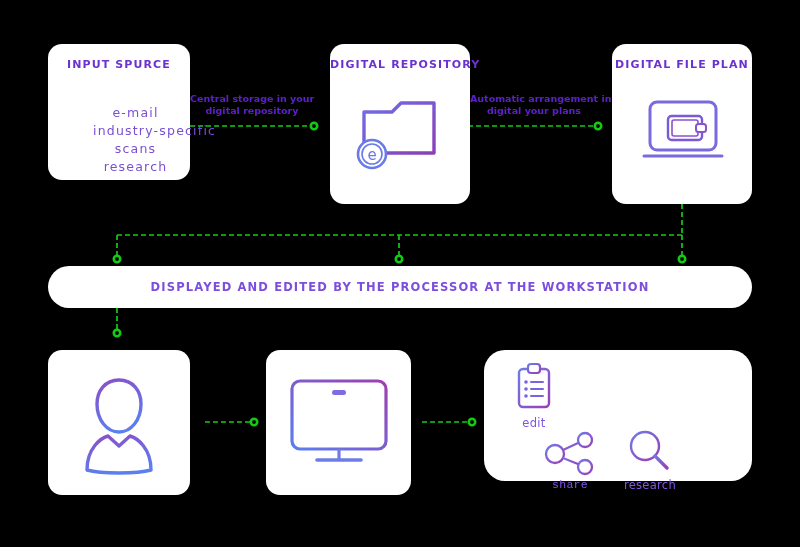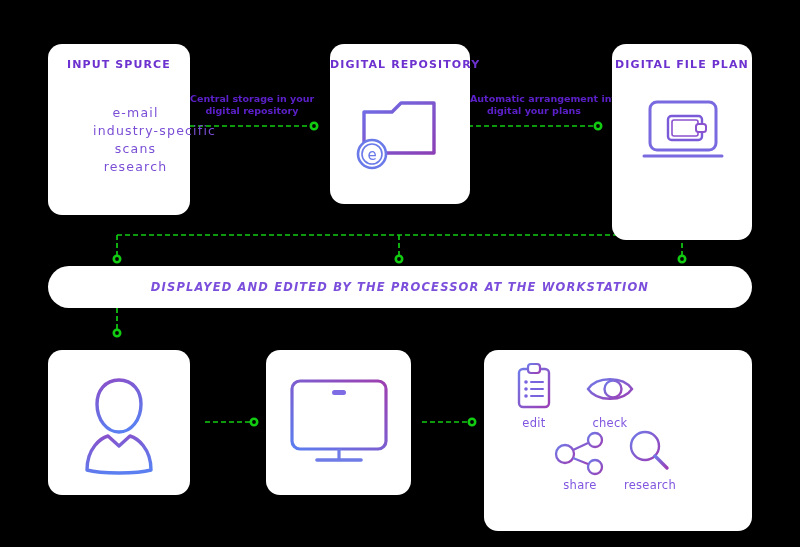--- a/index.html
+++ b/index.html
@@ -47,21 +47,20 @@
     background:#ffffff;
     border-radius:22px;
     display:flex;align-items:center;justify-content:center;
   }
   .banner-text{
     color:#7b4fdb;
     font-size:11.5px;
     font-weight:bold;
     letter-spacing:1.15px;
     white-space:nowrap;
-    font-style:italic;
   }
 
   
   .conn-label{
     position:absolute;
     text-align:center;
     color:#5b20c9;
     font-size:9.5px;
     font-weight:bold;
     line-height:12px;
@@ -134,21 +133,21 @@
       <circle cx="598" cy="126" r="3.2"></circle>
       <circle cx="117" cy="259" r="3.2"></circle>
       <circle cx="399" cy="259" r="3.2"></circle>
       <circle cx="682" cy="259" r="3.2"></circle>
       <circle cx="117" cy="333" r="3.2"></circle>
       <circle cx="254" cy="422" r="3.2"></circle>
       <circle cx="472" cy="422" r="3.2"></circle>
     </g>
   </svg>
 
-  <div class="card" style="left:48px;top:44px;width:142px;height:171px;">
+  <div class="card" style="left:48px;top:44px;width:142px;height:136px;">
     <div class="card-title" style="top:14px;">INPUT SPURCE</div>
     <div class="src-list" style="top:60px;">
       <div>e-mail</div>
       <div>industry-specific</div>
       <div>scans</div>
       <div>research</div>
     </div>
   </div>
 
   <div class="conn-label" style="left:190px;top:93px;width:124px;">
@@ -166,21 +165,21 @@
         <text x="20" y="68" text-anchor="middle" font-family="DejaVu Sans, sans-serif" font-size="15" fill="#6a7ae8">e</text>
       </svg>
     </div>
   </div>
 
   <div class="conn-label" style="left:470px;top:93px;width:128px;">
     <div>Automatic arrangement into</div>
     <div>digital your plans</div>
   </div>
 
-  <div class="card" style="left:612px;top:44px;width:140px;height:196px;">
+  <div class="card" style="left:612px;top:44px;width:140px;height:160px;">
     <div class="card-title" style="top:14px;">DIGITAL FILE PLAN</div>
     <div style="position:absolute;left:22px;top:52px;">
       <svg width="98" height="76" viewBox="0 0 98 76" fill="none">
         <rect x="16" y="6" width="66" height="48" rx="7" stroke="#7a6ae0" stroke-width="3"></rect>
         <rect x="34" y="20" width="34" height="24" rx="3.5" stroke="#7a5ad8" stroke-width="2.4"></rect>
         <rect x="38" y="24" width="26" height="16" rx="2" stroke="#8b52d0" stroke-width="1.6"></rect>
         <rect x="62" y="28" width="10" height="8" rx="2.5" fill="#ffffff" stroke="#8b52d0" stroke-width="2"></rect>
         <line x1="10" y1="60" x2="88" y2="60" stroke="#7a6ae0" stroke-width="3" stroke-linecap="round"></line>
       </svg>
     </div>
@@ -204,46 +203,39 @@
       <svg width="104" height="92" viewBox="0 0 104 92" fill="none">
         <rect x="5" y="4" width="94" height="68" rx="8" stroke="url(#gradMon)" stroke-width="3.2"></rect>
         <line x1="5" y1="54" x2="99" y2="54" stroke="url(#gradMon)" stroke-width="3"></line>
         <rect x="45" y="13" width="14" height="5" rx="2.5" fill="#7d6ce4"></rect>
         <line x1="52" y1="72" x2="52" y2="82" stroke="#6f7ce8" stroke-width="3.2"></line>
         <line x1="30" y1="83" x2="74" y2="83" stroke="#6f7ce8" stroke-width="3.6" stroke-linecap="round"></line>
       </svg>
     </div>
   </div>
 
-  <div class="card" style="left:484px;top:350px;width:268px;height:181px;">
+  <div class="card" style="left:484px;top:350px;width:268px;height:131px;border-radius:21px;">
 
     <div class="act" style="left:12px;top:12px;">
       <svg width="44" height="52" viewBox="0 0 44 52" fill="none">
         <rect x="7" y="7" width="30" height="38" rx="4" stroke="url(#gradAct)" stroke-width="2.4"></rect>
         <rect x="16" y="2" width="12" height="9" rx="3" stroke="url(#gradAct)" stroke-width="2.2" fill="#ffffff"></rect>
         <circle cx="14" cy="20" r="1.8" fill="#7a63df"></circle>
           <line x1="19" y1="20" x2="31" y2="20" stroke="#7a63df" stroke-width="2" stroke-linecap="round"></line>
         <circle cx="14" cy="27" r="1.8" fill="#7a63df"></circle>
           <line x1="19" y1="27" x2="31" y2="27" stroke="#7a63df" stroke-width="2" stroke-linecap="round"></line>
         <circle cx="14" cy="34" r="1.8" fill="#7a63df"></circle>
           <line x1="19" y1="34" x2="31" y2="34" stroke="#7a63df" stroke-width="2" stroke-linecap="round"></line>
       </svg>
       <div class="act-label">edit</div>
     </div>
 
-    <div class="act" style="left:88px;top:12px;">
-      <svg width="54" height="52" viewBox="0 0 54 52" fill="none">
-        <path d="M5 27 C14 14 40 14 49 27 C40 40 14 40 5 27 Z" stroke="url(#gradAct)" stroke-width="2.4"></path>
-        <circle cx="30" cy="27" r="8.5" stroke="url(#gradAct)" stroke-width="2.4"></circle>
-      </svg>
-      <div class="act-label">check</div>
-    </div>
-
-
-    <div class="act" style="left:58px;top:80px;">
+
+
+    <div class="act" style="left:48px;top:80px;font-family:Liberation Mono, monospace;">
       <svg width="54" height="46" viewBox="0 0 54 46" fill="none">
         <circle cx="12" cy="24" r="9" stroke="url(#gradAct)" stroke-width="2.3"></circle>
         <circle cx="42" cy="10" r="7" stroke="url(#gradAct)" stroke-width="2.3"></circle>
         <circle cx="42" cy="37" r="7" stroke="url(#gradAct)" stroke-width="2.3"></circle>
         <line x1="20" y1="20" x2="35" y2="13" stroke="url(#gradAct)" stroke-width="2.2"></line>
         <line x1="20" y1="28" x2="35" y2="34" stroke="url(#gradAct)" stroke-width="2.2"></line>
       </svg>
       <div class="act-label">share</div>
     </div>
 

